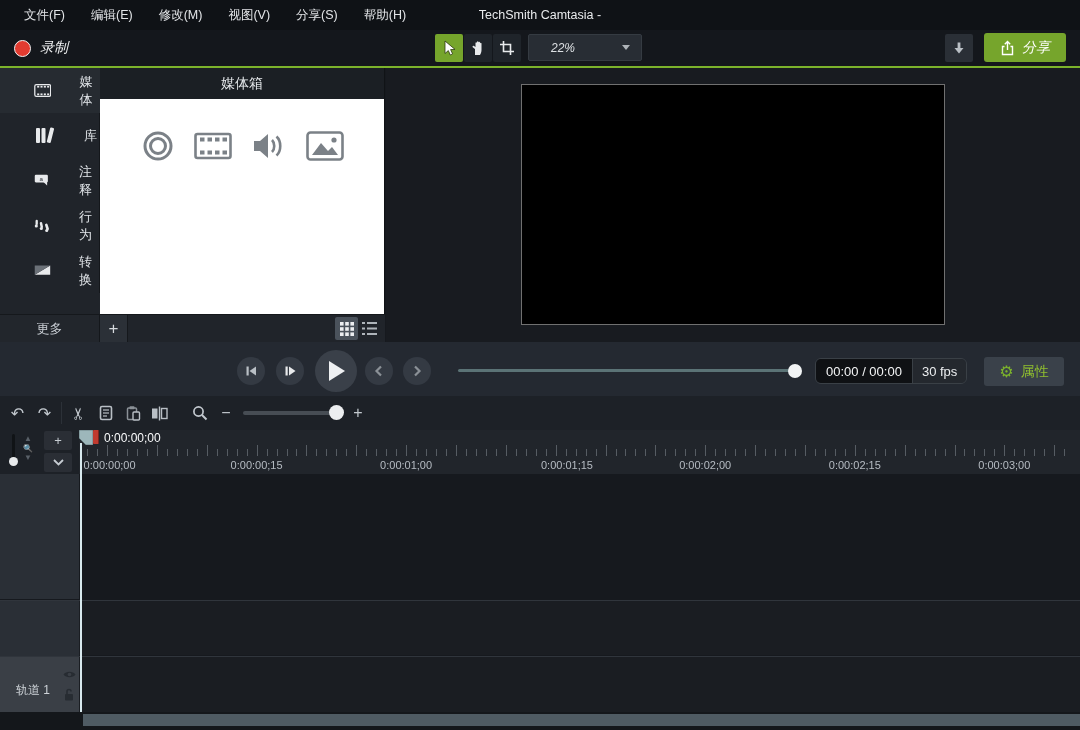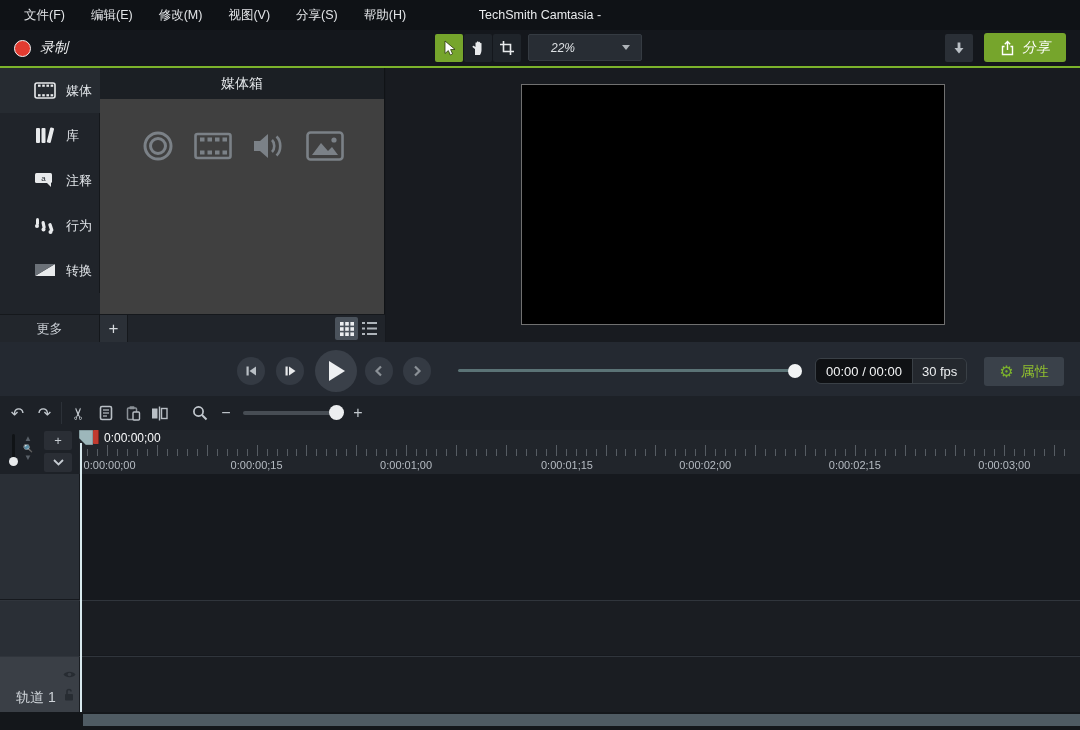--- a/index.html
+++ b/index.html
@@ -30,26 +30,26 @@
   .tool-btn.selected { background:#76a52c; }
   .zoom-select { position:absolute; left:528px; top:4px; width:114px; height:27px; background:#282d34; border:1px solid #353b42; border-radius:2px; display:flex; align-items:center; padding:0 22px; font-size:12px; color:#dde0e3; }
   .zoom-select .caret-down { position:absolute; right:11px; }
   .dl-btn { position:absolute; left:945px; top:4px; width:28px; height:28px; background:#2a2f36; border-radius:2px; display:flex; align-items:center; justify-content:center; }
   .share-btn { position:absolute; left:984px; top:3px; width:82px; height:29px; background:#76a52c; border-radius:3px; display:flex; align-items:center; justify-content:center; gap:7px; color:#fff; font-size:14px; }
   .green-line { position:absolute; left:0; top:66px; width:1080px; height:2px; background:#7cb32b; }
 
   
   .content { position:absolute; left:0; top:68px; width:1080px; height:274px; }
   .sidebar { position:absolute; left:0; top:0; width:100px; height:274px; background:#20242a; }
-  .side-item { position:relative; width:100px; height:45px; display:flex; align-items:center; gap:10px; padding-left:34px; border-right:1px solid #14171b; }
+  .side-item { position:relative; width:100px; height:45px; display:flex; align-items:center; gap:28px; padding-left:34px; border-right:1px solid #14171b; }
   .side-item.selected { background:#262b31; border-right:none; }
   .side-label { font-size:13px; color:#e2e6ea; }
   .side-more { position:absolute; left:0; bottom:0; width:100px; height:28px; background:#22262c; border-top:1px solid #15181c; border-right:1px solid #14171b; display:flex; align-items:center; justify-content:center; font-size:13px; color:#c9ced4; }
 
-  .media-bin { position:absolute; left:100px; top:0; width:285px; height:274px; background:#404040; border-right:1px solid #101316; }
+  .media-bin { position:absolute; left:100px; top:0; width:285px; height:274px; background:#ffffff; border-right:1px solid #101316; }
   .bin-header { height:31px; background:#1b1f24; display:flex; align-items:center; justify-content:center; font-size:14px; color:#e6e9ec; }
   .bin-icons { position:absolute; left:0; top:62px; width:285px; display:flex; justify-content:center; align-items:center; gap:20px; }
   .bin-empty-text { position:absolute; left:0; top:108px; width:285px; text-align:center; font-size:13px; line-height:18px; color:#8d949b; }
   .import-btn { position:absolute; left:46px; top:181px; width:194px; height:32px; background:#76a52c; border-radius:3px; display:flex; align-items:center; justify-content:center; font-size:13.5px; color:#fff; }
   .bin-bottom { position:absolute; left:0; bottom:0; width:285px; height:28px; background:#20242a; border-top:1px solid #15181c; }
   .bin-add { position:absolute; left:0; top:0; width:28px; height:27px; background:#2b3037; border-right:1px solid #15181c; display:flex; align-items:center; justify-content:center; font-size:17px; color:#d6dade; }
   .view-btns { position:absolute; right:4px; top:2px; display:flex; }
   .view-btn { width:23px; height:23px; display:flex; align-items:center; justify-content:center; border-radius:2px; }
   .view-btn.selected { background:#4a525b; }
 
@@ -94,21 +94,21 @@
   .ph-teal { position:absolute; left:-1px; top:0; }
   .ph-red { position:absolute; left:13px; top:0; width:6px; height:14px; background:#c03a2f; border-radius:1px; border-right:1px solid #7e251e; }
 
   
   .tl-body { position:absolute; left:0; top:474px; width:1080px; height:256px; background:#16191e; }
   .gutterA { position:absolute; left:0; top:0; width:79px; height:125px; background:#2a2f36; }
   .rowB { position:absolute; left:0; top:126px; width:1080px; height:55px; background:#1a1d22; border-top:1px solid #30353c; }
   .rowB .gutter { position:absolute; left:0; top:0; width:79px; height:55px; background:#2a2f36; }
   .trackRow { position:absolute; left:0; top:182px; width:1080px; height:56px; background:#1a1d22; border-top:1px solid #30353c; }
   .track-header { position:absolute; left:0; top:0; width:79px; height:56px; background:#3a3f46; }
-  .track-name { position:absolute; left:16px; top:32px; font-size:14px; color:#ced3d8; }
+  .track-name { position:absolute; left:16px; top:25px; font-size:12px; color:#ced3d8; }
   .track-eye { position:absolute; left:63px; top:13px; }
   .track-lock { position:absolute; left:64px; top:31px; }
   .tl-hscroll-area { position:absolute; left:0; top:238px; width:1080px; height:18px; background:#14171b; }
   .tl-hscroll { position:absolute; left:83px; top:2px; width:997px; height:12px; background:#4f5b63; }
   .playhead-line { position:absolute; left:80px; top:443px; width:2px; height:269px; background:#d8e9ee; z-index:6; }
 </style>
 </head>
 <body>
 
 <div class="app">

